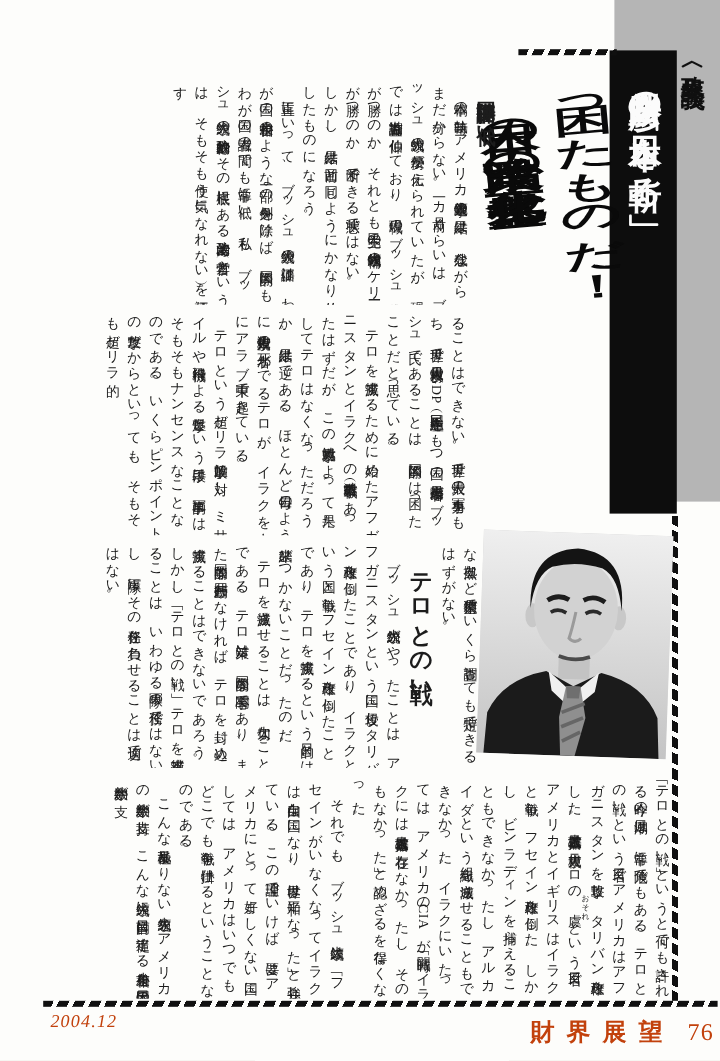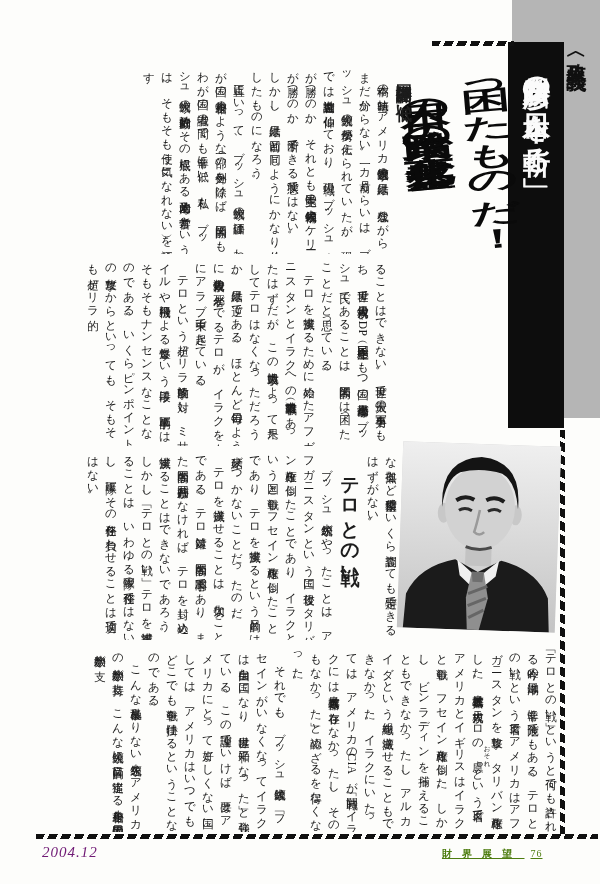--- a/index.html
+++ b/index.html
@@ -65,22 +65,22 @@
   .dash-h { position:absolute; height:5px;
             background:repeating-linear-gradient(115deg,#101010 0 8px,rgba(0,0,0,0) 8px 12px); }
   .dash-v { position:absolute; width:5px;
             background:repeating-linear-gradient(25deg,#101010 0 8px,rgba(0,0,0,0) 8px 12px); }
   .dash-top    { left:432px; top:41px;  width:82px; }
   .dash-right  { left:560px; top:430px; height:404px; }
   .dash-bottom { left:36px;  top:834px; width:562px; }
 
   
   .footer-date { position:absolute; left:42px; top:844px;
-                 font-style:italic; font-size:15px; letter-spacing:1px; color:#701a75; }
-  .footer-right { position:absolute; left:442px; top:847px; font-size:10px; color:#4d7c0f;text-decoration:underline; }
+                 font-style:italic; font-size:15px; letter-spacing:1px; color:#c2410c; }
+  .footer-right { position:absolute; left:442px; top:847px; font-size:20px; color:#c2410c; }
   .footer-right .mag { letter-spacing:10px; font-weight:600; }
   .footer-right .pg  { margin-left:6px; letter-spacing:1px; }
 </style>
 </head>
 <body>
 
 <div class="page">
 
   <div class="masthead-panel">
     <div class="series-label vt">〈政界談義〉</div>

